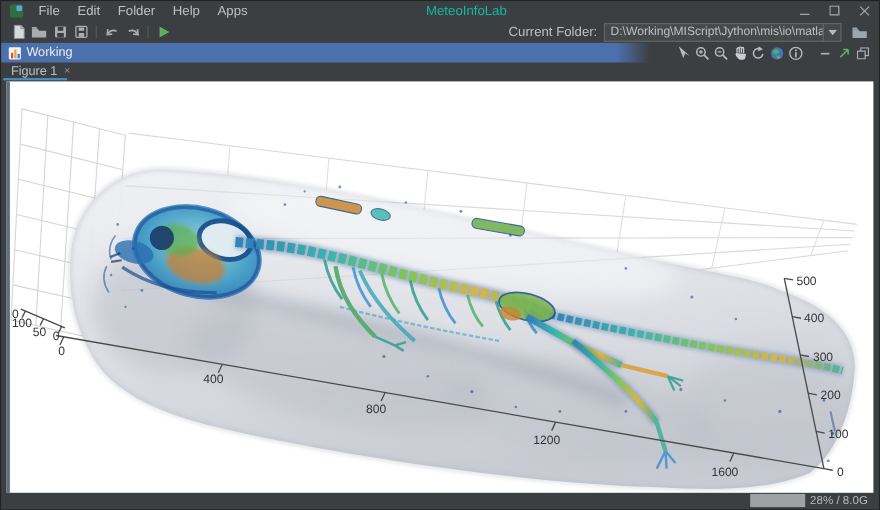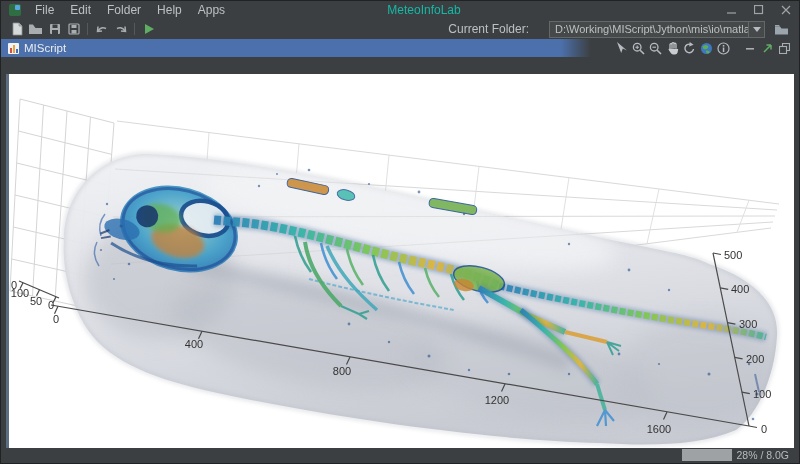--- a/index.html
+++ b/index.html
@@ -11,21 +11,21 @@
   .logo:after{content:"";position:absolute;right:1px;top:1px;width:5px;height:5px;background:#58a6e0;border-radius:1px;}
   .menu-item{padding:0 8px;font-size:12px;color:#bcc0c3;line-height:18px;cursor:default;}
   .title-text{position:absolute;left:50%;transform:translateX(-50%);font-size:12px;color:#14b8a6;line-height:18px;margin-left:24px;}
   .winbtns{position:absolute;right:0;top:0;height:18px;display:flex;}
   .winbtn{width:27px;height:18px;display:flex;align-items:center;justify-content:center;}
   
   .toolbar{position:absolute;left:0;top:18px;right:0;height:20px;display:flex;align-items:center;padding-left:6px;}
   .tbtn{width:19px;height:18px;display:flex;align-items:center;justify-content:center;}
   .tsep{width:1px;height:12px;background:#55595b;margin:0 4px;}
   .folder-zone{position:absolute;right:8px;top:0;height:20px;display:flex;align-items:center;}
-  .cf-label{font-size:12px;color:#bcc0c3;margin-right:20px;}
+  .cf-label{font-size:12px;color:#bcc0c3;margin-right:6px;}
   .cf-combo{display:flex;align-items:center;width:214px;height:15px;background:#45494a;border:1px solid #646869;}
   .cf-text{flex:1;font-size:11px;color:#bcc0c3;padding:0 5px;white-space:nowrap;overflow:hidden;}
   .cf-arrow{width:15px;height:15px;border-left:1px solid #646869;display:flex;align-items:center;justify-content:center;}
   .cf-browse{width:20px;height:18px;margin-left:6px;display:flex;align-items:center;justify-content:center;}
   
   .fig-header{position:absolute;left:0;top:38px;right:0;height:18px;display:flex;align-items:center;
     background:linear-gradient(to right,#4c70ab 0,#4c70ab 560px,#3c3f41 590px);}
   .fig-icon{width:11px;height:11px;background:#f2f2f2;border-radius:1px;margin:0 5px 0 7px;display:flex;align-items:flex-end;justify-content:center;gap:1px;padding:1px;box-sizing:border-box;}
   .fig-icon i{display:block;width:2px;}
   .fig-title{font-size:11.5px;color:#e9ecef;}
@@ -144,21 +144,21 @@
       </span>
     </div>
   </div>
 
   <div class="fig-header">
     <span class="fig-icon">
       <i style="height:5px;background:#d64f43;"></i>
         <i style="height:8px;background:#e8a33d;"></i>
         <i style="height:4px;background:#3f6fbf;"></i>
     </span>
-    <span class="fig-title">MIScript</span>
+    <span class="fig-title">Working</span>
     <span class="fig-tools">
       <span class="ftool">
         <svg width="11" height="12">
           <path d="M1 0 L5.2 11 L6.8 6.6 L11 8.6 z" fill="#b6bcc2"></path>
         </svg>
       </span>
       <span class="ftool">
         <svg width="13" height="13">
           <circle cx="5.2" cy="5.2" r="3.8" fill="none" stroke="#b6bcc2" stroke-width="1.3"></circle>
           <line x1="8.2" y1="8.2" x2="12" y2="12" stroke="#b6bcc2" stroke-width="1.6"></line>
@@ -211,20 +211,27 @@
       </span>
       <span class="ftool">
         <svg width="11" height="11">
           <rect x="3.5" y="0.5" width="7" height="7" fill="none" stroke="#a9adb0" stroke-width="1.1"></rect>
           <rect x="0.5" y="3.5" width="7" height="7" fill="#3c3f41" stroke="#a9adb0" stroke-width="1.1"></rect>
         </svg>
       </span>
     </span>
   </div>
 
+  <div class="tabrow">
+    <span class="tab">
+      <span class="tab-label">Figure 1</span>
+      <span class="tab-close">×</span>
+    </span>
+    <span class="tab-underline"></span>
+  </div>
 
   <div class="plot">
     <svg viewBox="0 0 785 374" preserveAspectRatio="none">
       <defs>
         <linearGradient id="bodyGrad" x1="0" y1="0" x2="0.25" y2="1">
           <stop offset="0" stop-color="#f0f1f4"></stop>
             <stop offset="0.55" stop-color="#dddfe5"></stop>
             <stop offset="1" stop-color="#c6c9d1"></stop>
         </linearGradient>
         <linearGradient id="boneGrad" x1="0" y1="0" x2="1" y2="0">

